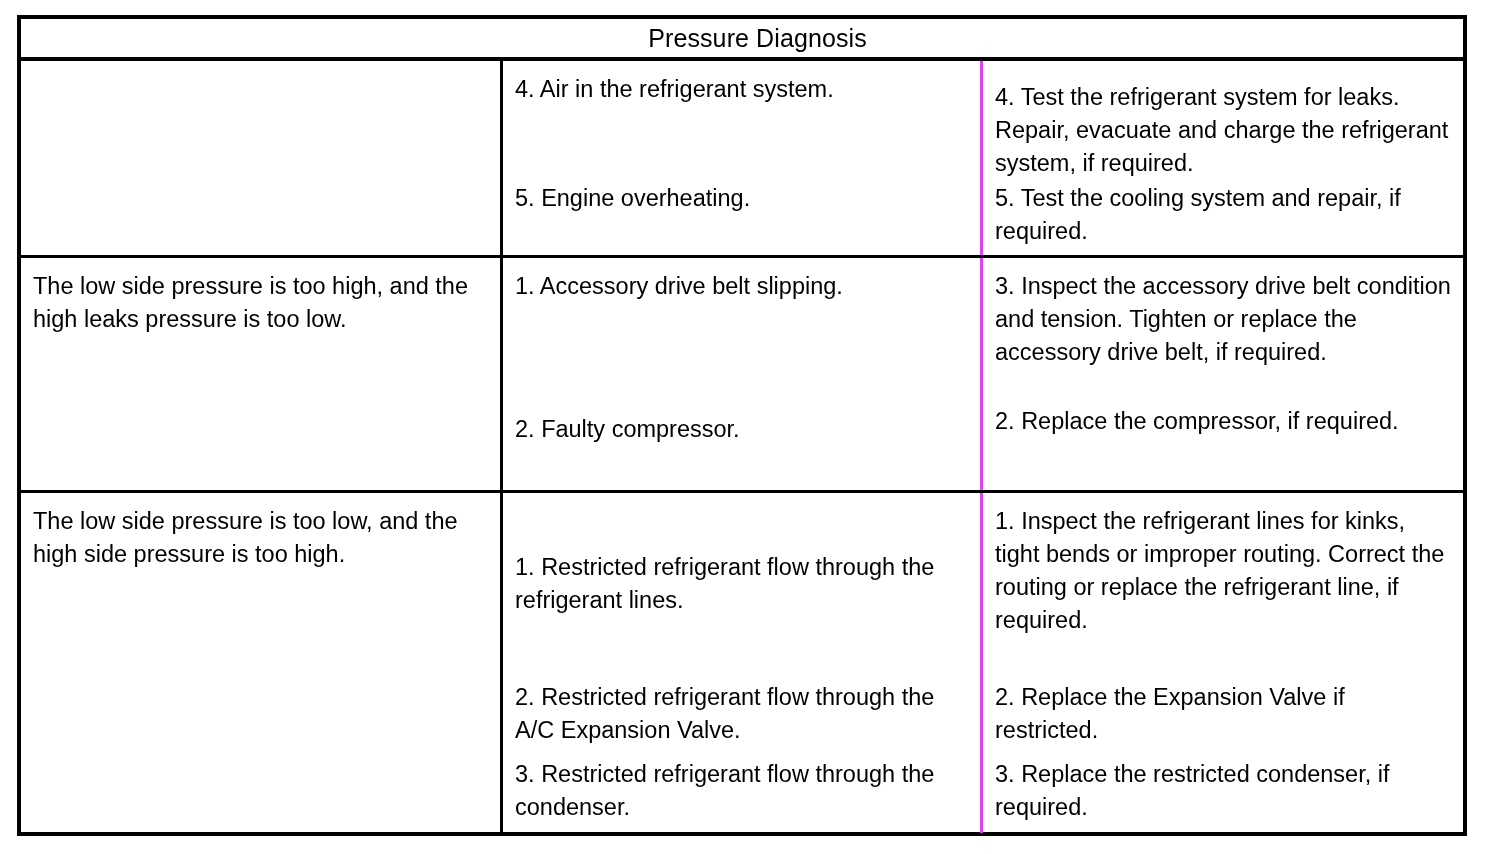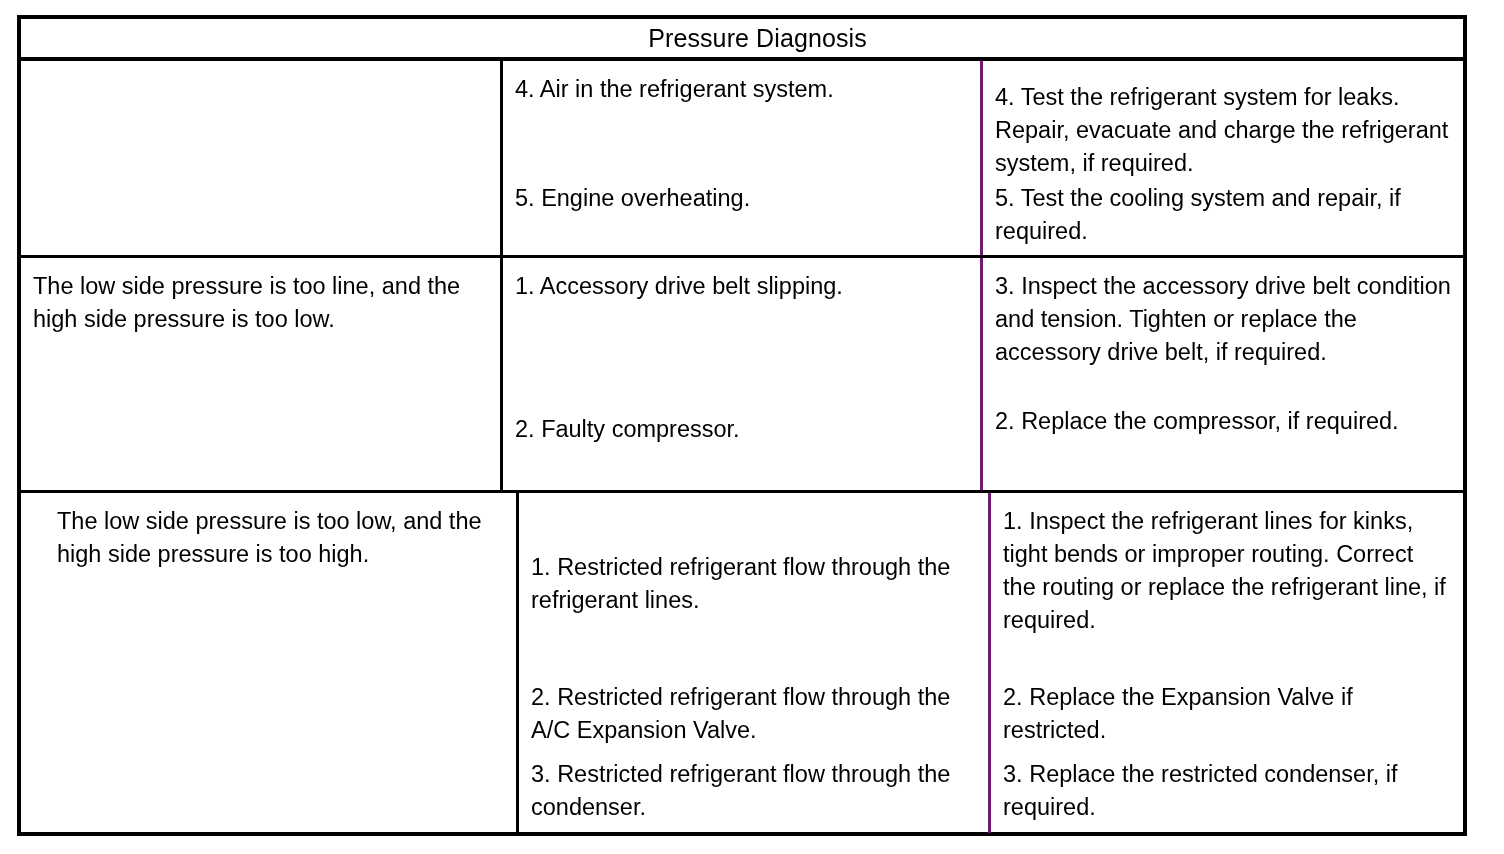--- a/index.html
+++ b/index.html
@@ -68,21 +68,21 @@
     box-sizing: border-box;
     padding: 12px 12px 10px 12px;
     overflow: hidden;
   }
   .cell.c1 {
     width: 482px;
     border-right: 3px solid #000000;
   }
   .cell.c2 {
     width: 480px;
-    border-right: 3px solid #701a75;
+    border-right: 3px solid #d946ef;
   }
   .cell.c3 {
     width: 480px;
   }
 
   .condition {
     font-size: 23.5px;
     line-height: 33px;
   }
 
@@ -97,21 +97,21 @@
   }
   .items .item {
     position: absolute;
     left: 0;
     right: 0;
   }
 
   
   .row1 { height: 197px; }
   .row2 { height: 235px; }
-  .row3 { height: 340px; padding-left: 24px; }
+  .row3 { height: 340px; }
 </style>
 </head>
 <body>
 
 <div class="page">
   <div class="diag-table">
 
     <div class="title-row">
       <div class="title-text">Pressure Diagnosis</div>
     </div>
@@ -131,21 +131,21 @@
         <div class="cell c3">
           <div class="items">
             <div class="item" style="top: 8px;">4. Test the refrigerant system for leaks. Repair, evacuate and charge the refrigerant system, if required.</div>
             <div class="item" style="top: 109px;">5. Test the cooling system and repair, if required.</div>
           </div>
         </div>
       </div>
 
       <div class="trow row2">
         <div class="cell c1">
-          <div class="condition">The low side pressure is too line, and the high side pressure is too low.</div>
+          <div class="condition">The low side pressure is too high, and the high leaks pressure is too low.</div>
         </div>
         <div class="cell c2">
           <div class="items">
             <div class="item" style="top: 0px;">1. Accessory drive belt slipping.</div>
             <div class="item" style="top: 143px;">2. Faulty compressor.</div>
           </div>
         </div>
         <div class="cell c3">
           <div class="items">
             <div class="item" style="top: 0px;">3. Inspect the accessory drive belt condition and tension. Tighten or replace the accessory drive belt, if required.</div>

